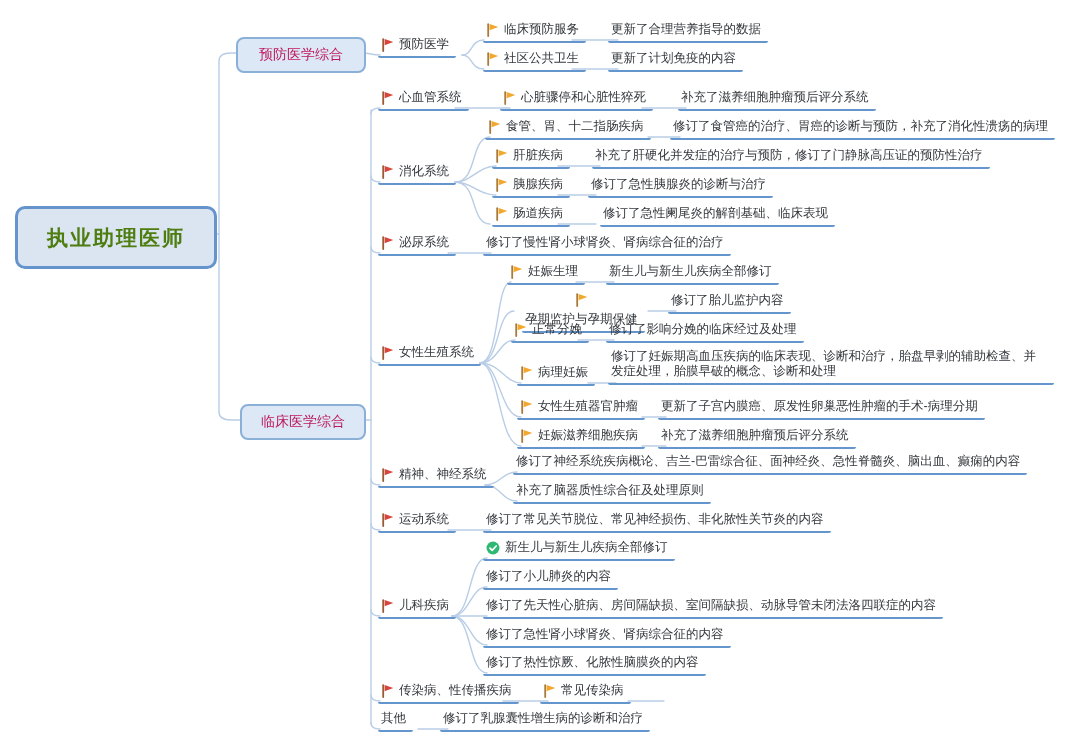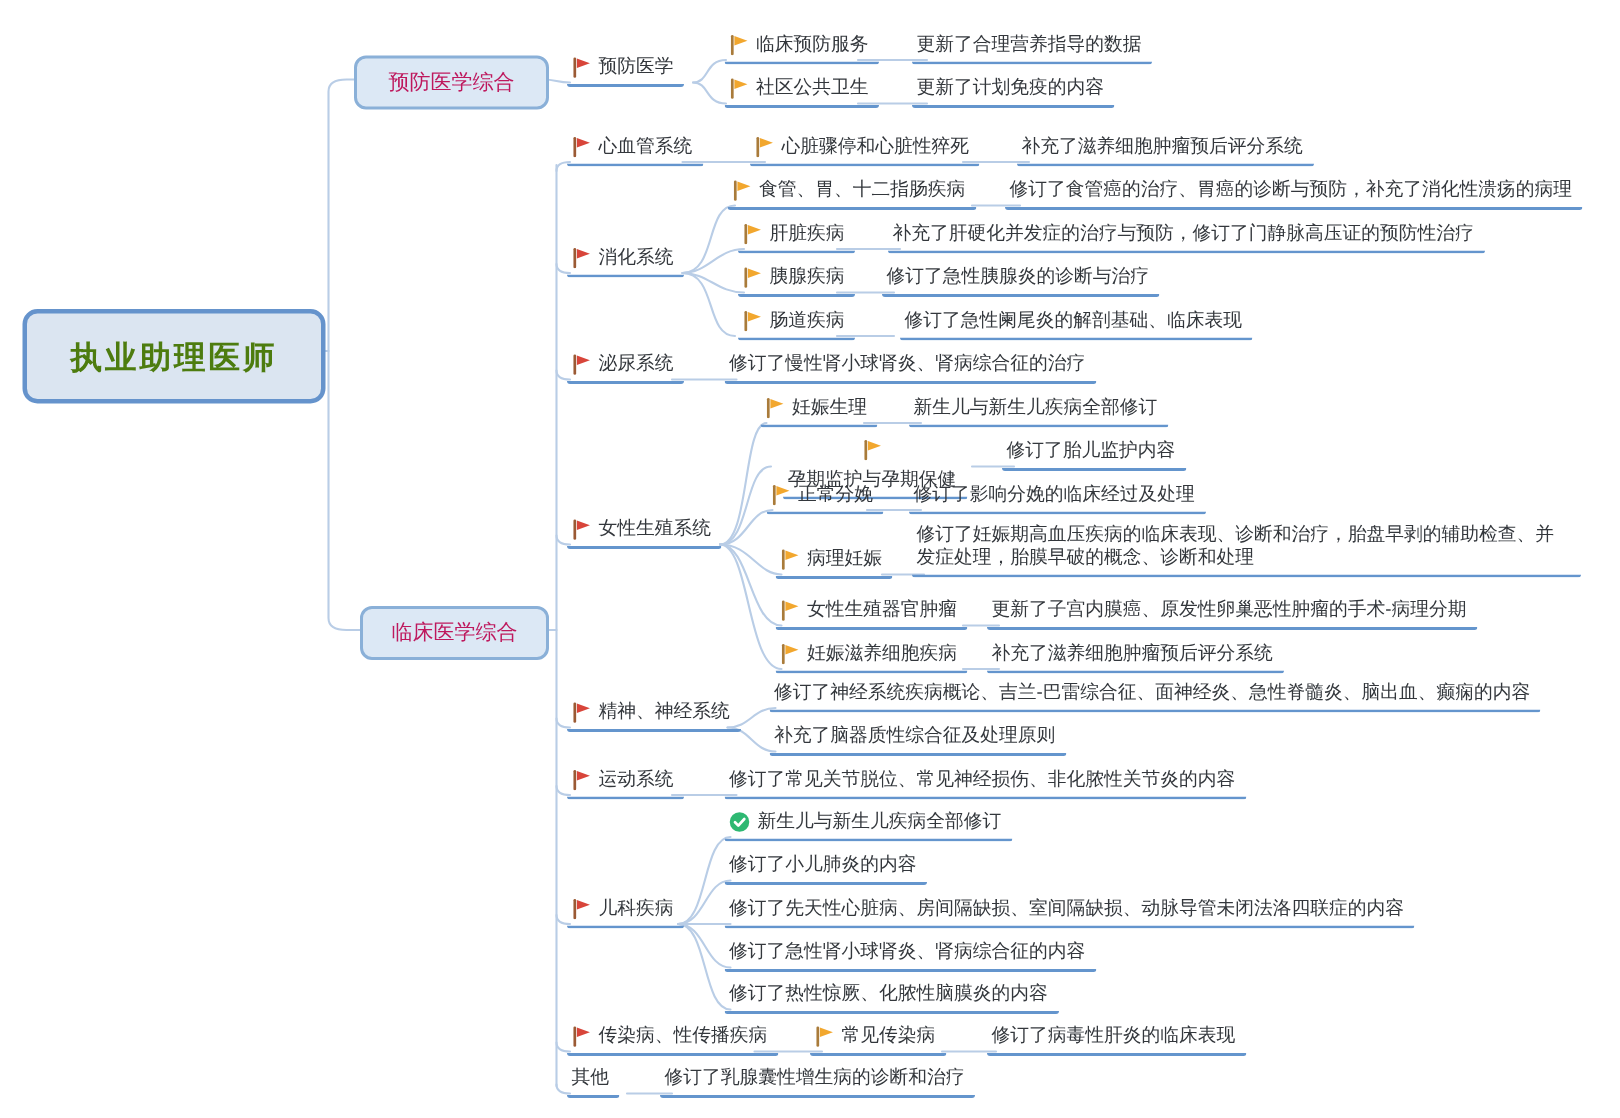--- a/index.html
+++ b/index.html
@@ -381,23 +381,20 @@
   </div>
   <div class="node" style="left:540px;top:683px;align-items:flex-end;">
     <span class="icn">
         <svg width="13" height="14" viewBox="0 0 13 14">
           <path d="M2.2 1.2 V13" stroke="#a97b3a" stroke-width="1.8" stroke-linecap="round"></path>
           <path d="M3.6 1 L12.3 4.1 L3.6 7.3 Z" fill="#f2a72e"></path>
         </svg>
       </span>
     <span class="lbl">常见传染病</span>
   </div>
-  <div class="node" style="left:658px;top:683px;">
-    <span class="lbl">修订了病毒性肝炎的临床表现</span>
-  </div>
 
   <div class="node" style="left:378px;top:711px;">
     <span class="lbl">其他</span>
   </div>
   <div class="node" style="left:440px;top:711px;">
     <span class="lbl">修订了乳腺囊性增生病的诊断和治疗</span>
   </div>
 
 </div>
 

